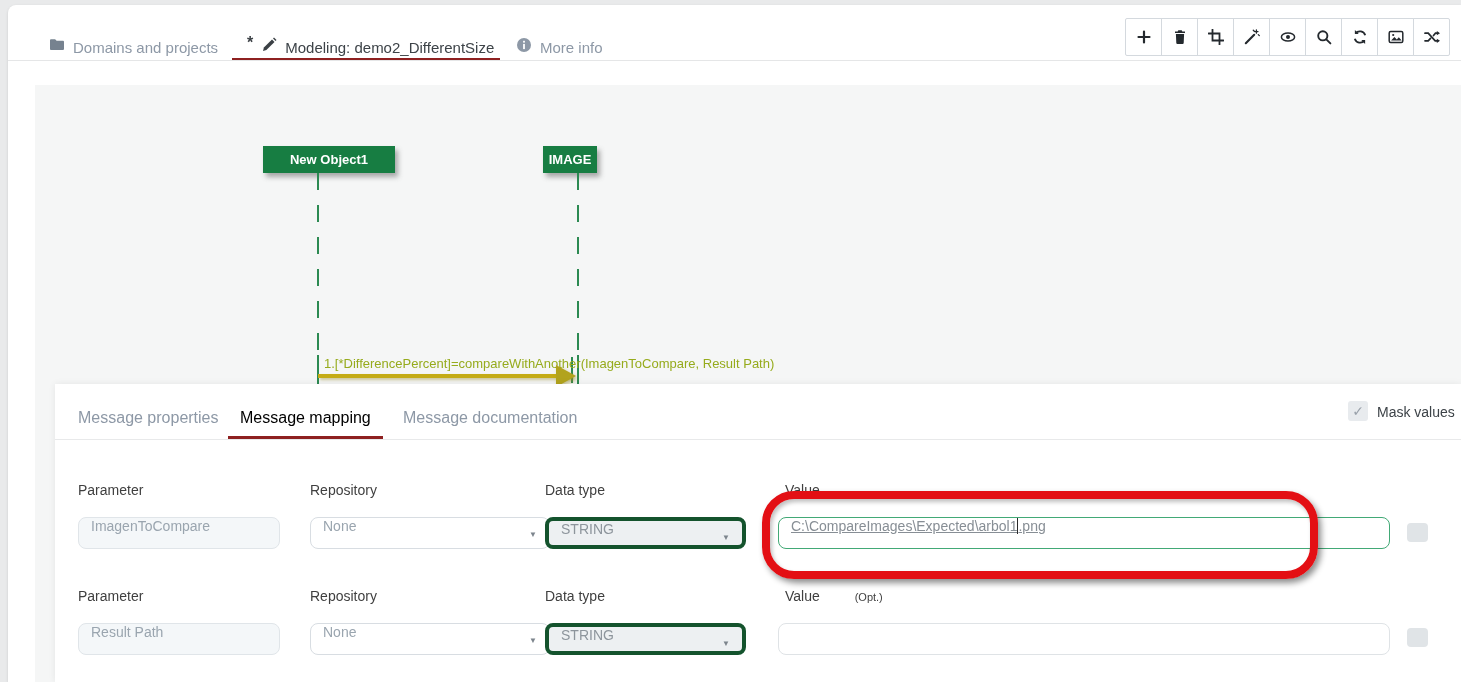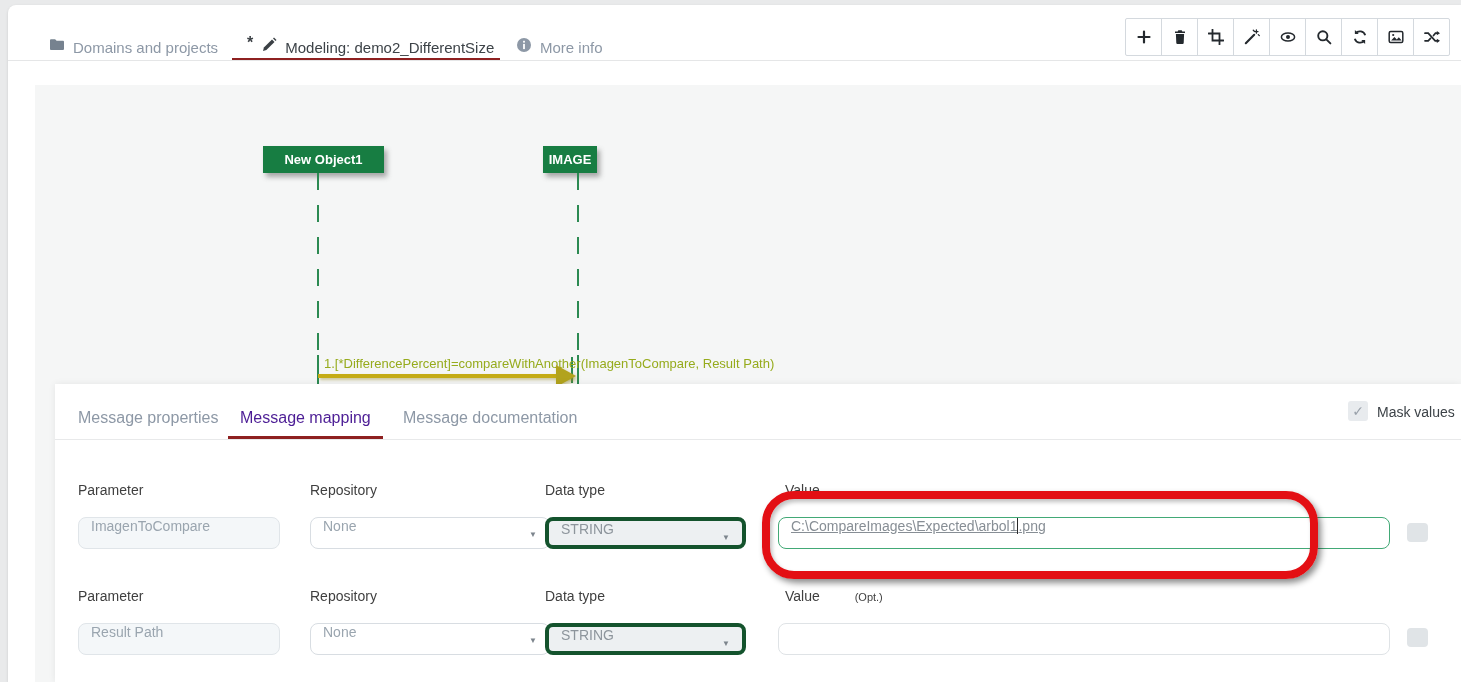--- a/index.html
+++ b/index.html
@@ -40,21 +40,21 @@
   .msg-arrowhead { position:absolute; left:521px; top:280px; width:0; height:0;
                    border-top:11px solid transparent; border-bottom:11px solid transparent;
                    border-left:20px solid #b2a31d; filter:drop-shadow(2px 2px 2px rgba(150,140,40,.5)); }
   .msg-text { position:absolute; left:289px; top:271px; font-size:13px; color:#96ab1c;
               white-space:nowrap; cursor:pointer; }
 
   
   .panel { position:absolute; left:47px; top:379px; right:0; bottom:0; background:#ffffff;
            box-shadow:0 0 7px rgba(0,0,0,.07); }
   .panel-tab { position:absolute; top:25px; font-size:16px; color:#8d98a6; cursor:pointer; }
-  .panel-tab.active { color:#4c1d95; }
+  .panel-tab.active { color:#000000; }
   .panel-underline { position:absolute; left:173px; top:52px; width:155px; height:3px; background:#8e2020; }
   .panel-divider { position:absolute; left:0; right:0; top:55px; height:1px; background:#e8e9ea; }
 
   .mask-box { position:absolute; left:1293px; top:17px; width:20px; height:20px; background:#e8ebee;
               border-radius:3px; color:#99a1aa; font-size:14px; display:flex; align-items:center;
               justify-content:center; cursor:pointer; }
   .mask-label { position:absolute; left:1322px; top:20px; font-size:14px; color:#3d4348; }
 
   .form-row { position:absolute; left:0; right:0; height:74px; }
   .row-1 { top:96px; }
@@ -194,21 +194,21 @@
             <svg width="16" height="16" viewBox="0 0 16 16">
               <path d="M1 4.2h3.2L11.2 11.8h2.4M1 11.8h3.2l2.3-2.5M9.5 6.5l2-2.3h2.1" stroke="#24292e" stroke-width="1.7" fill="none" stroke-linecap="round"></path>
               <path d="M12.8 2.1l3.2 2.1-3.2 2.1z" fill="#24292e"></path>
               <path d="M12.8 9.7l3.2 2.1-3.2 2.1z" fill="#24292e"></path>
             </svg>
           </span>
         </div>
     </div>
 
     <div class="canvas">
-      <div class="obj-box" style="left:228px; top:61px; width:121px;">
+      <div class="obj-box" style="left:228px; top:61px; width:132px;">
         <span>New Object1</span>
       </div>
       <div class="obj-box" style="left:508px; top:61px; width:54px;">
         <span>IMAGE</span>
       </div>
 
       <div class="lifeline" style="left:282px; top:88px; height:212px;"></div>
       <div class="lifeline" style="left:542px; top:88px; height:212px;"></div>
 
       <div class="act-seg" style="left:282px; top:270px; height:30px;"></div>

